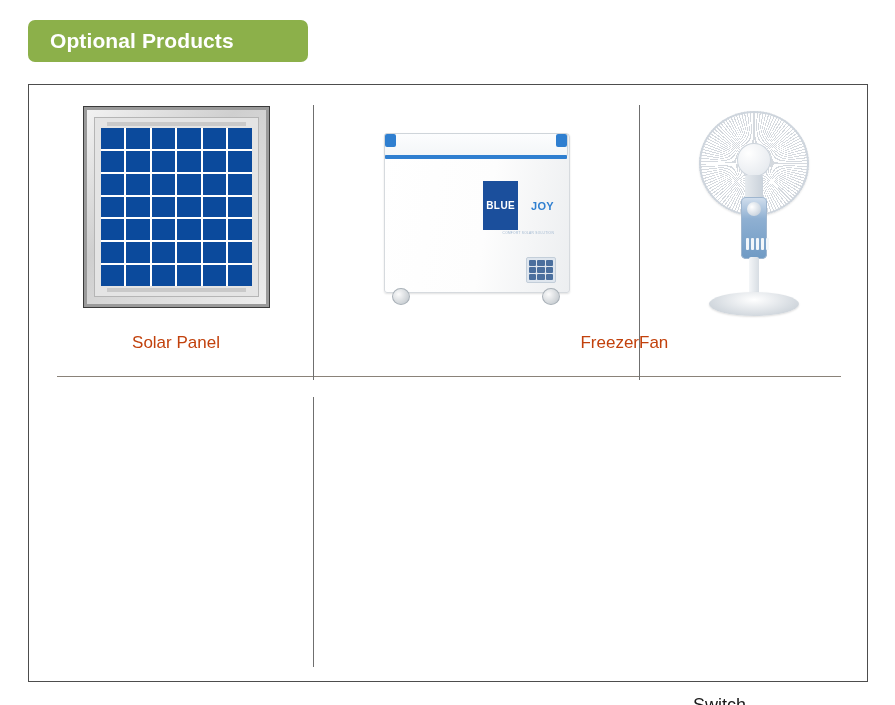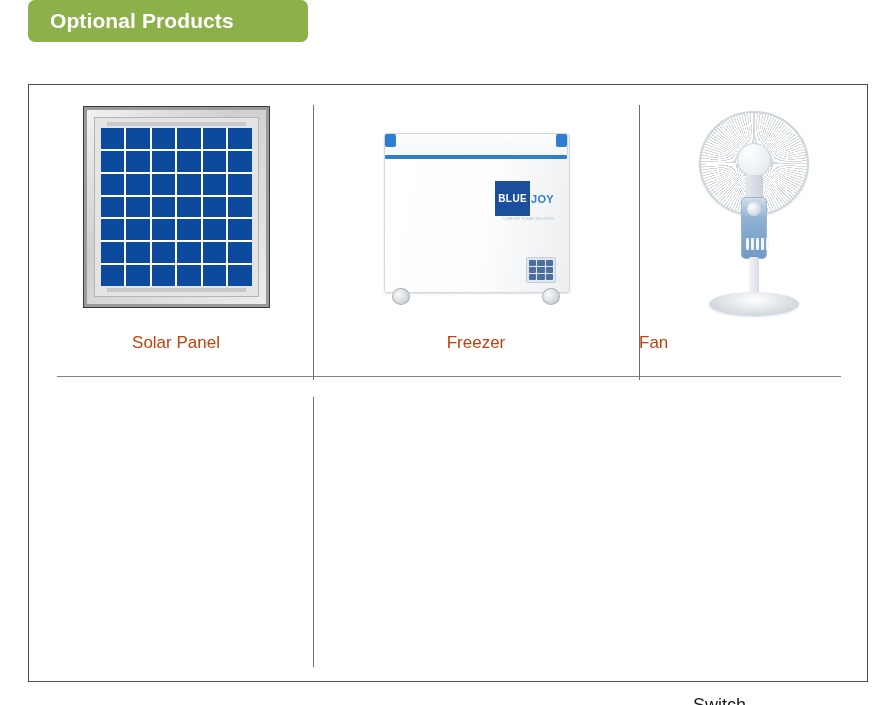--- a/index.html
+++ b/index.html
@@ -3,21 +3,21 @@
 <meta charset="utf-8">
 <style>
   html,body{margin:0;padding:0;}
   body{
     width:895px;height:705px;background:#ffffff;
     font-family:"Liberation Sans","DejaVu Sans",sans-serif;
     color:#1a1a1a;overflow:hidden;position:relative;
   }
   
   #header-badge{
-    position:absolute;left:28px;top:0;width:280px;height:42px;
+    position:absolute;left:28px;top:20px;width:280px;height:42px;
     background:#8cb04a;border-radius:7px;
     display:flex;align-items:center;
   }
   #header-badge .title{
     color:#ffffff;font-size:21px;font-weight:bold;letter-spacing:.1px;
     margin-left:22px;
   }
   
   #panel{
     position:absolute;left:28px;top:84px;width:840px;height:598px;
@@ -80,23 +80,23 @@
     content:"";position:absolute;left:0;right:0;bottom:-3px;height:4px;
     background:#2f7fd0;border-radius:1px;
   }
   .fz-corner{position:absolute;top:9px;width:11px;height:13px;background:#2f7fd0;border-radius:2px;}
   .fz-corner.l{left:7px;}
   .fz-corner.r{right:7px;}
   #fz-logo{position:absolute;right:20px;top:56px;display:flex;flex-direction:column;align-items:flex-end;}
   .logo-line{display:flex;align-items:center;}
   .logo-blue{
     background:#1b4f9c;color:#fff;font-weight:bold;font-size:10px;
-    padding:12px 3px;letter-spacing:.4px;line-height:1.1;
-  }
-  .logo-joy{color:#2f7fd0;font-weight:bold;font-size:11px;letter-spacing:.3px;margin-left:1px;}
+    padding:19px 3px;letter-spacing:.4px;line-height:1.1;
+  }
+  .logo-joy{color:#2f7fd0;font-weight:bold;font-size:11px;letter-spacing:.3px;margin-left:1px;padding-left:12px;}
   .logo-sub{font-size:3.2px;color:#9fb6cf;letter-spacing:.3px;margin-top:1px;}
   #fz-ctrl{
     position:absolute;right:18px;bottom:22px;width:30px;height:26px;
     background:#dfe6ee;border:1px solid #c3ced9;border-radius:2px;
     display:grid;grid-template-columns:1fr 1fr 1fr;gap:1px;padding:2px;box-sizing:border-box;
   }
   #fz-ctrl b{background:#4a6f9e;display:block;border-radius:1px;}
   .fz-wheel{
     position:absolute;bottom:0;width:16px;height:15px;border-radius:50%;
     background:radial-gradient(circle at 35% 35%,#fbfbfb,#b9c0c6);
@@ -153,21 +153,21 @@
 
   
   #switch-diagram{position:absolute;left:300px;top:4px;width:250px;height:210px;}
   #switch-title{position:absolute;left:80px;top:2px;font-size:18px;white-space:nowrap;}
   #switch-box{
     position:absolute;left:18px;top:14px;width:42px;height:32px;border-radius:9px;
     background:linear-gradient(145deg,#9ccb5d,#72ae3c 55%,#4f8a27);
     transform:rotate(-8deg);box-shadow:0 2px 2px rgba(0,0,0,.2);
   }
   #label-solar{position:absolute;left:0;right:0;top:226px;text-align:center;}
-  #label-freezer{position:absolute;left:0;right:0;top:226px;text-align:center;}
+  #label-freezer{position:absolute;left:0;right:0;top:226px;text-align:right;}
   #label-fan{position:absolute;left:0;right:0;top:226px;text-align:left;}
 </style>
 </head>
 <body>
 
 <div id="header-badge">
   <span class="title">Optional Products</span>
 </div>
 
 <div id="panel">

